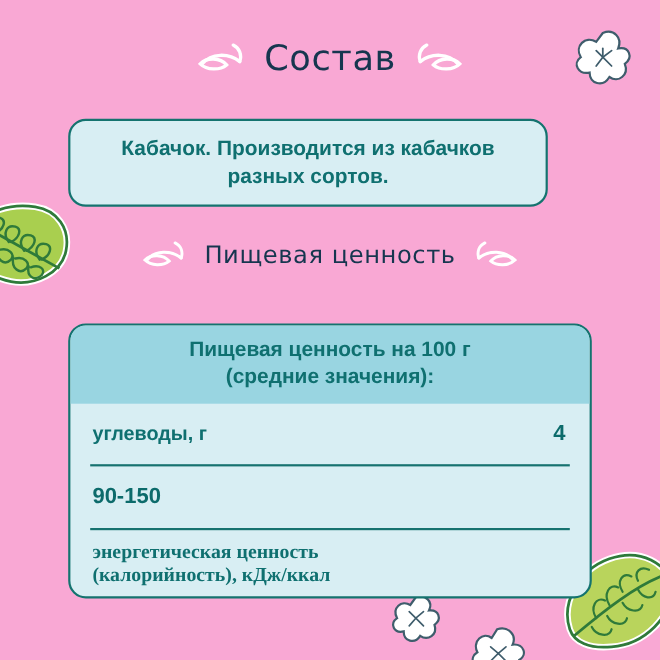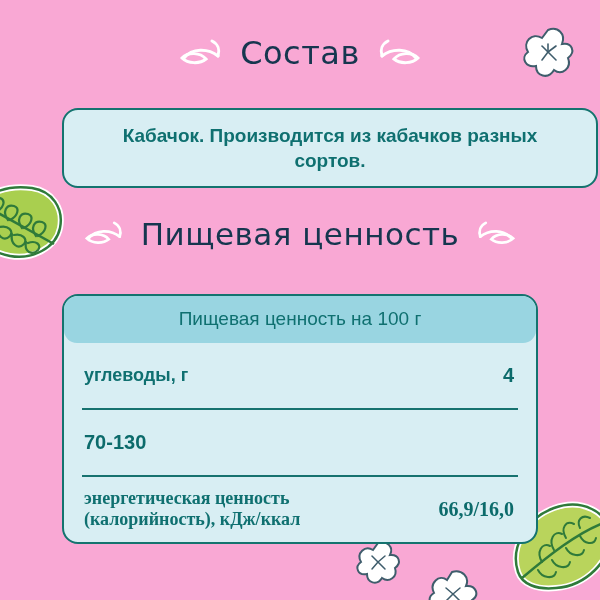--- a/index.html
+++ b/index.html
@@ -73,39 +73,39 @@
   #heading-nutrition { top: 216px; }
 
   .heading-text {
     color: #16364f;
     font-family: "DejaVu Sans", sans-serif;
     font-weight: 400;
     letter-spacing: 0.5px;
     white-space: nowrap;
   }
   #heading-sostav .heading-text { font-size: 32px; }
-  #heading-nutrition .heading-text { font-size: 31px; }
+  #heading-nutrition .heading-text { font-size: 22px; }
 
   .flourish { flex: 0 0 auto; }
   .flourish.right { transform: scaleX(-1); }
 
   
   .card {
     position: absolute;
     background: #d8eef3;
     border: 2px solid #14736f;
     border-radius: 16px;
     box-sizing: border-box;
     overflow: hidden;
   }
 
   #ingredients-card {
     left: 62px;
     top: 108px;
-    width: 536px;
+    width: 436px;
     height: 80px;
     display: flex;
     align-items: center;
     justify-content: center;
   }
   .ingredients-text {
     color: #0f7070;
     font-size: 19px;
     font-weight: bold;
     line-height: 1.33;
@@ -120,23 +120,22 @@
     height: 250px;
     display: flex;
     flex-direction: column;
   }
   .nutrition-header {
     background: #99d5e1;
     padding: 11px 2px 12px;
     text-align: center;
     color: #0f7070;
     font-size: 19px;
-    font-weight: normal;
+    font-weight: bold;
     line-height: 1.26;
-    border-radius: 13px;
   }
   .nutrition-rows {
     flex: 1;
     display: flex;
     flex-direction: column;
     padding: 0 18px;
     box-sizing: border-box;
   }
   .nutrition-row {
     display: flex;
@@ -279,34 +278,34 @@
         <path d="M4 22 C12 12 28 12 38 20" fill="none" stroke="#ffffff" stroke-width="3" stroke-linecap="round"></path>
         <path d="M38 20 C40 14 38 8 32 5" fill="none" stroke="#ffffff" stroke-width="3" stroke-linecap="round"></path>
         <path d="M2 22 C8 16 20 16 26 23 C20 28 8 28 2 22 Z" fill="none" stroke="#ffffff" stroke-width="3"></path>
       </svg>
     </span>
   </div>
 
   <div class="card" id="nutrition-card">
     <div class="nutrition-header">
       <div>Пищевая ценность на 100 г</div>
+      <div>(средние значения):</div>
     </div>
     <div class="nutrition-rows">
 
       <div class="nutrition-row">
         <span class="row-label">углеводы, г</span>
         <span class="row-value">4</span>
       </div>
 
       <div class="nutrition-row">
-        <span class="row-value">70-130</span>
+        <span class="row-value">90-150</span>
       </div>
 
       <div class="nutrition-row">
         <span class="row-label">энергетическая ценность
 (калорийность), кДж/ккал</span>
-        <span class="row-value">66,9/16,0</span>
       </div>
 
     </div>
   </div>
 
 </div>
 
 </body></html>

